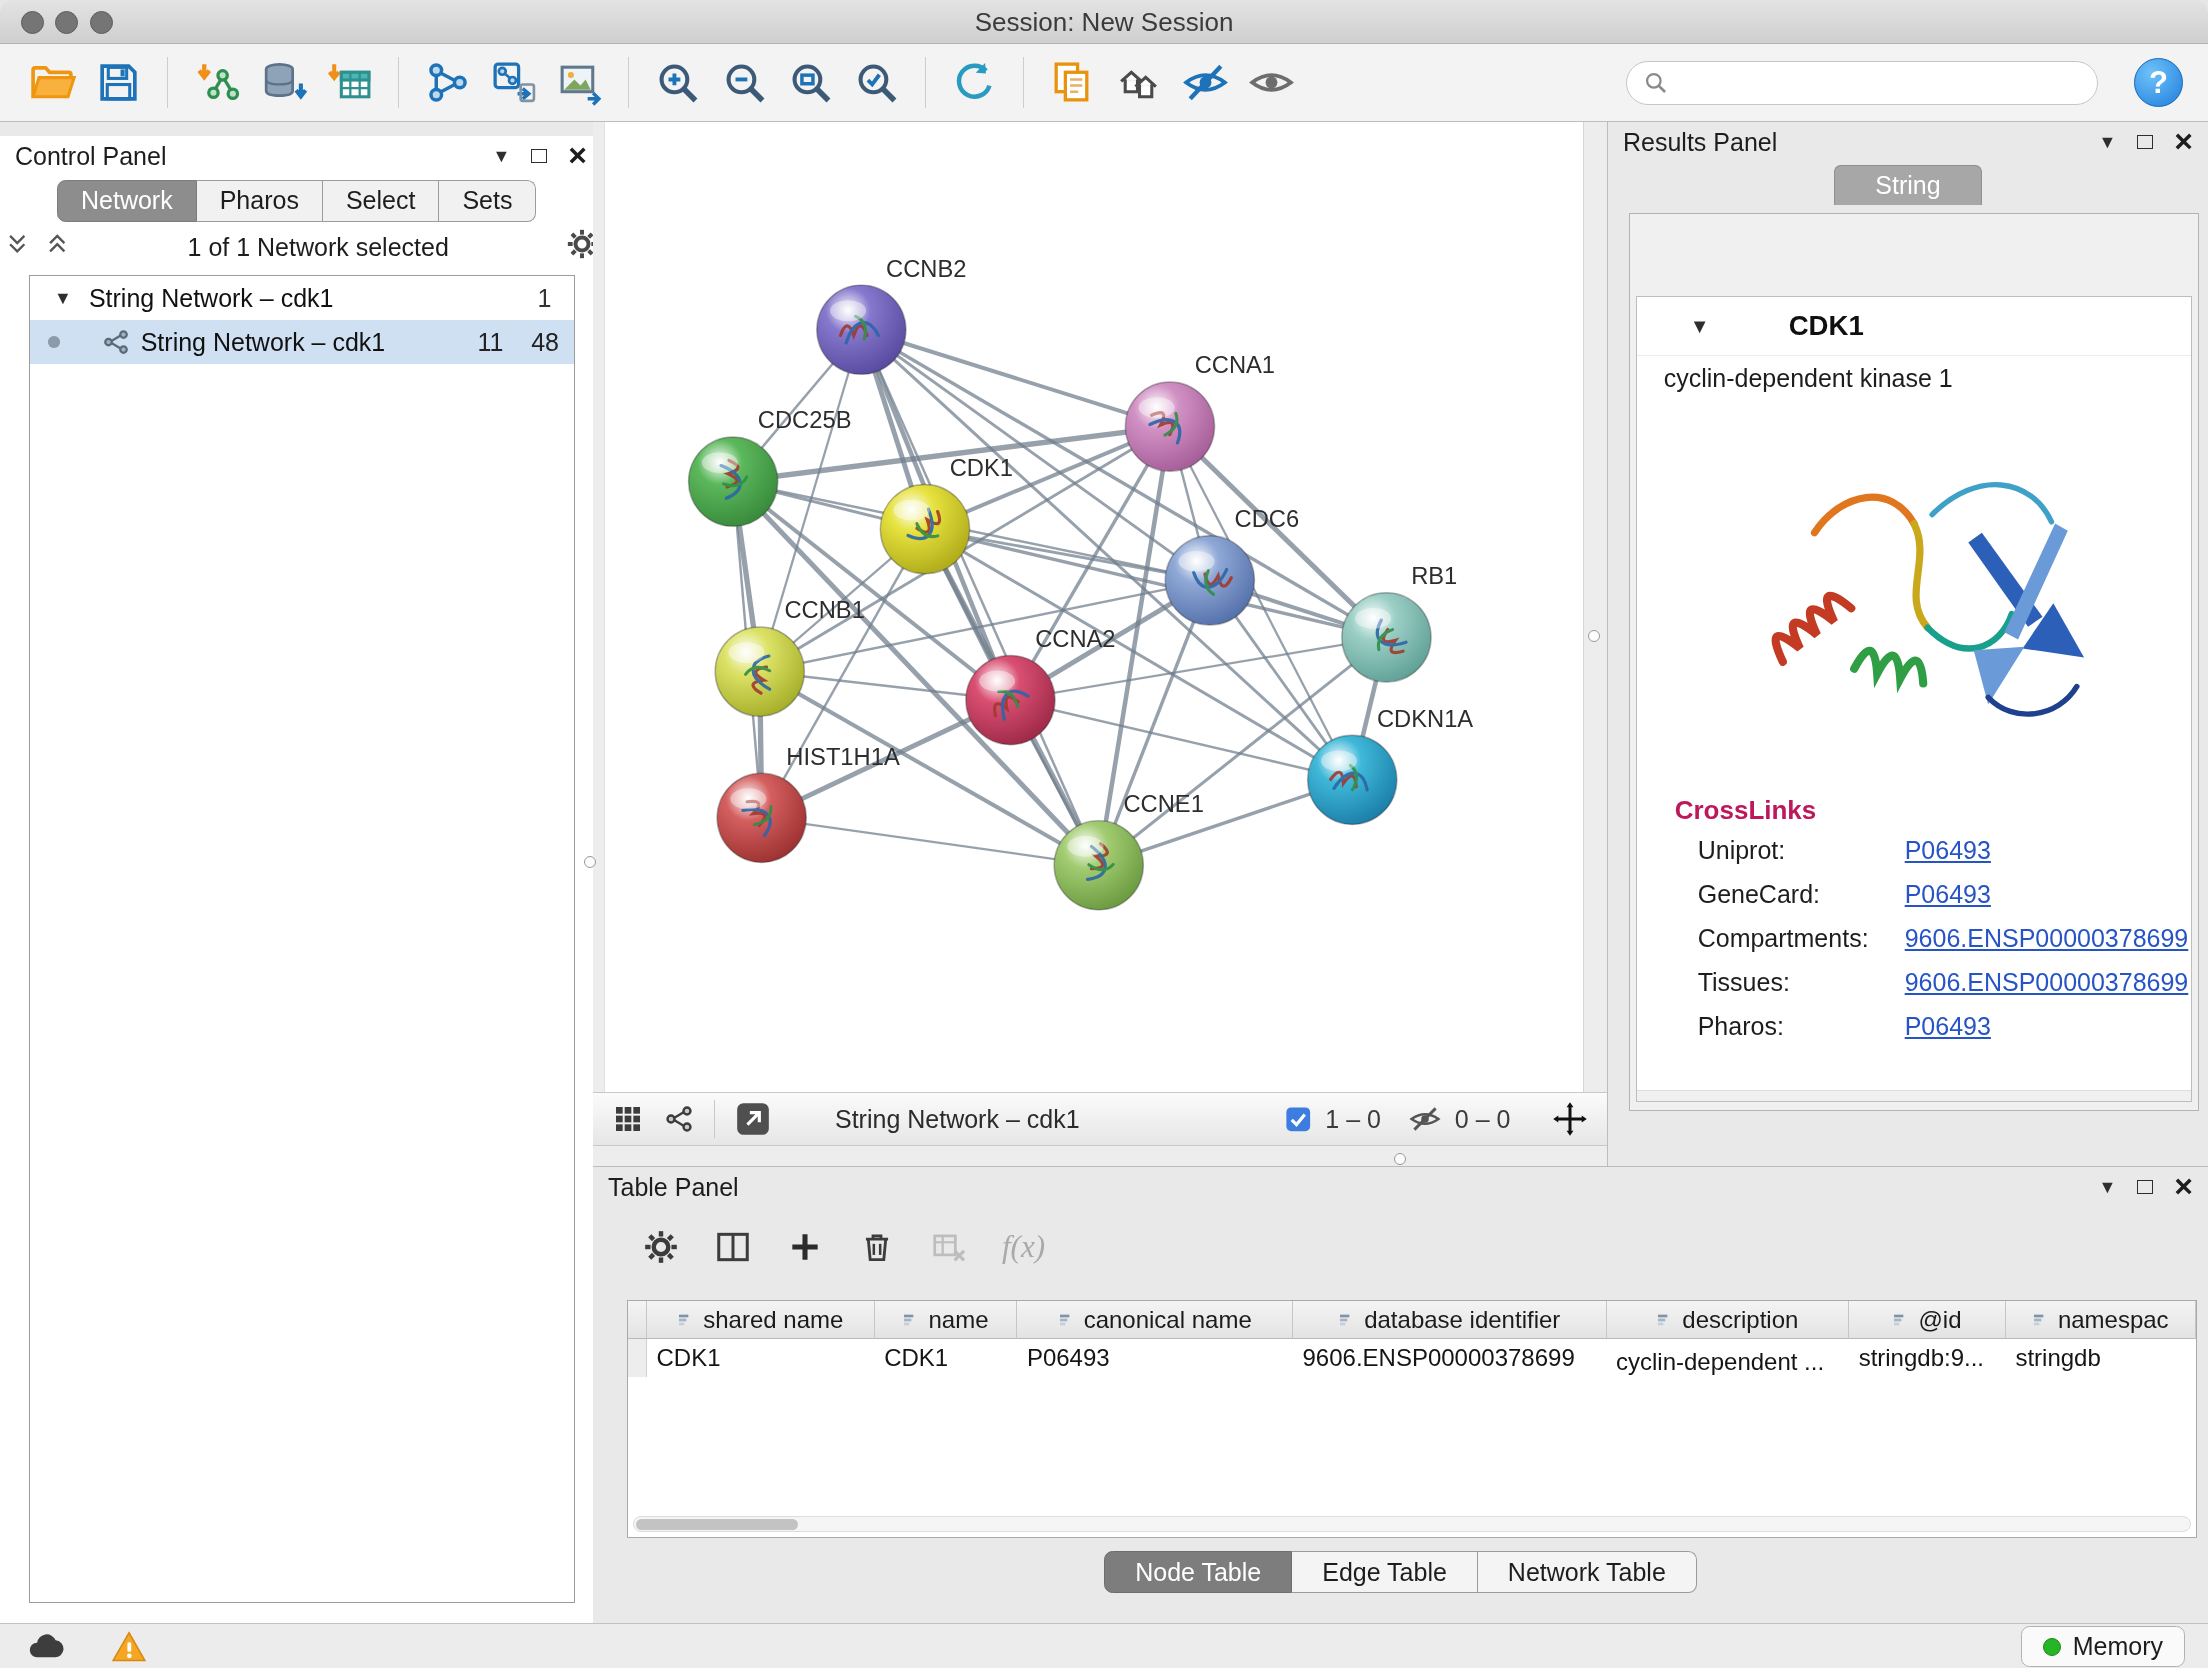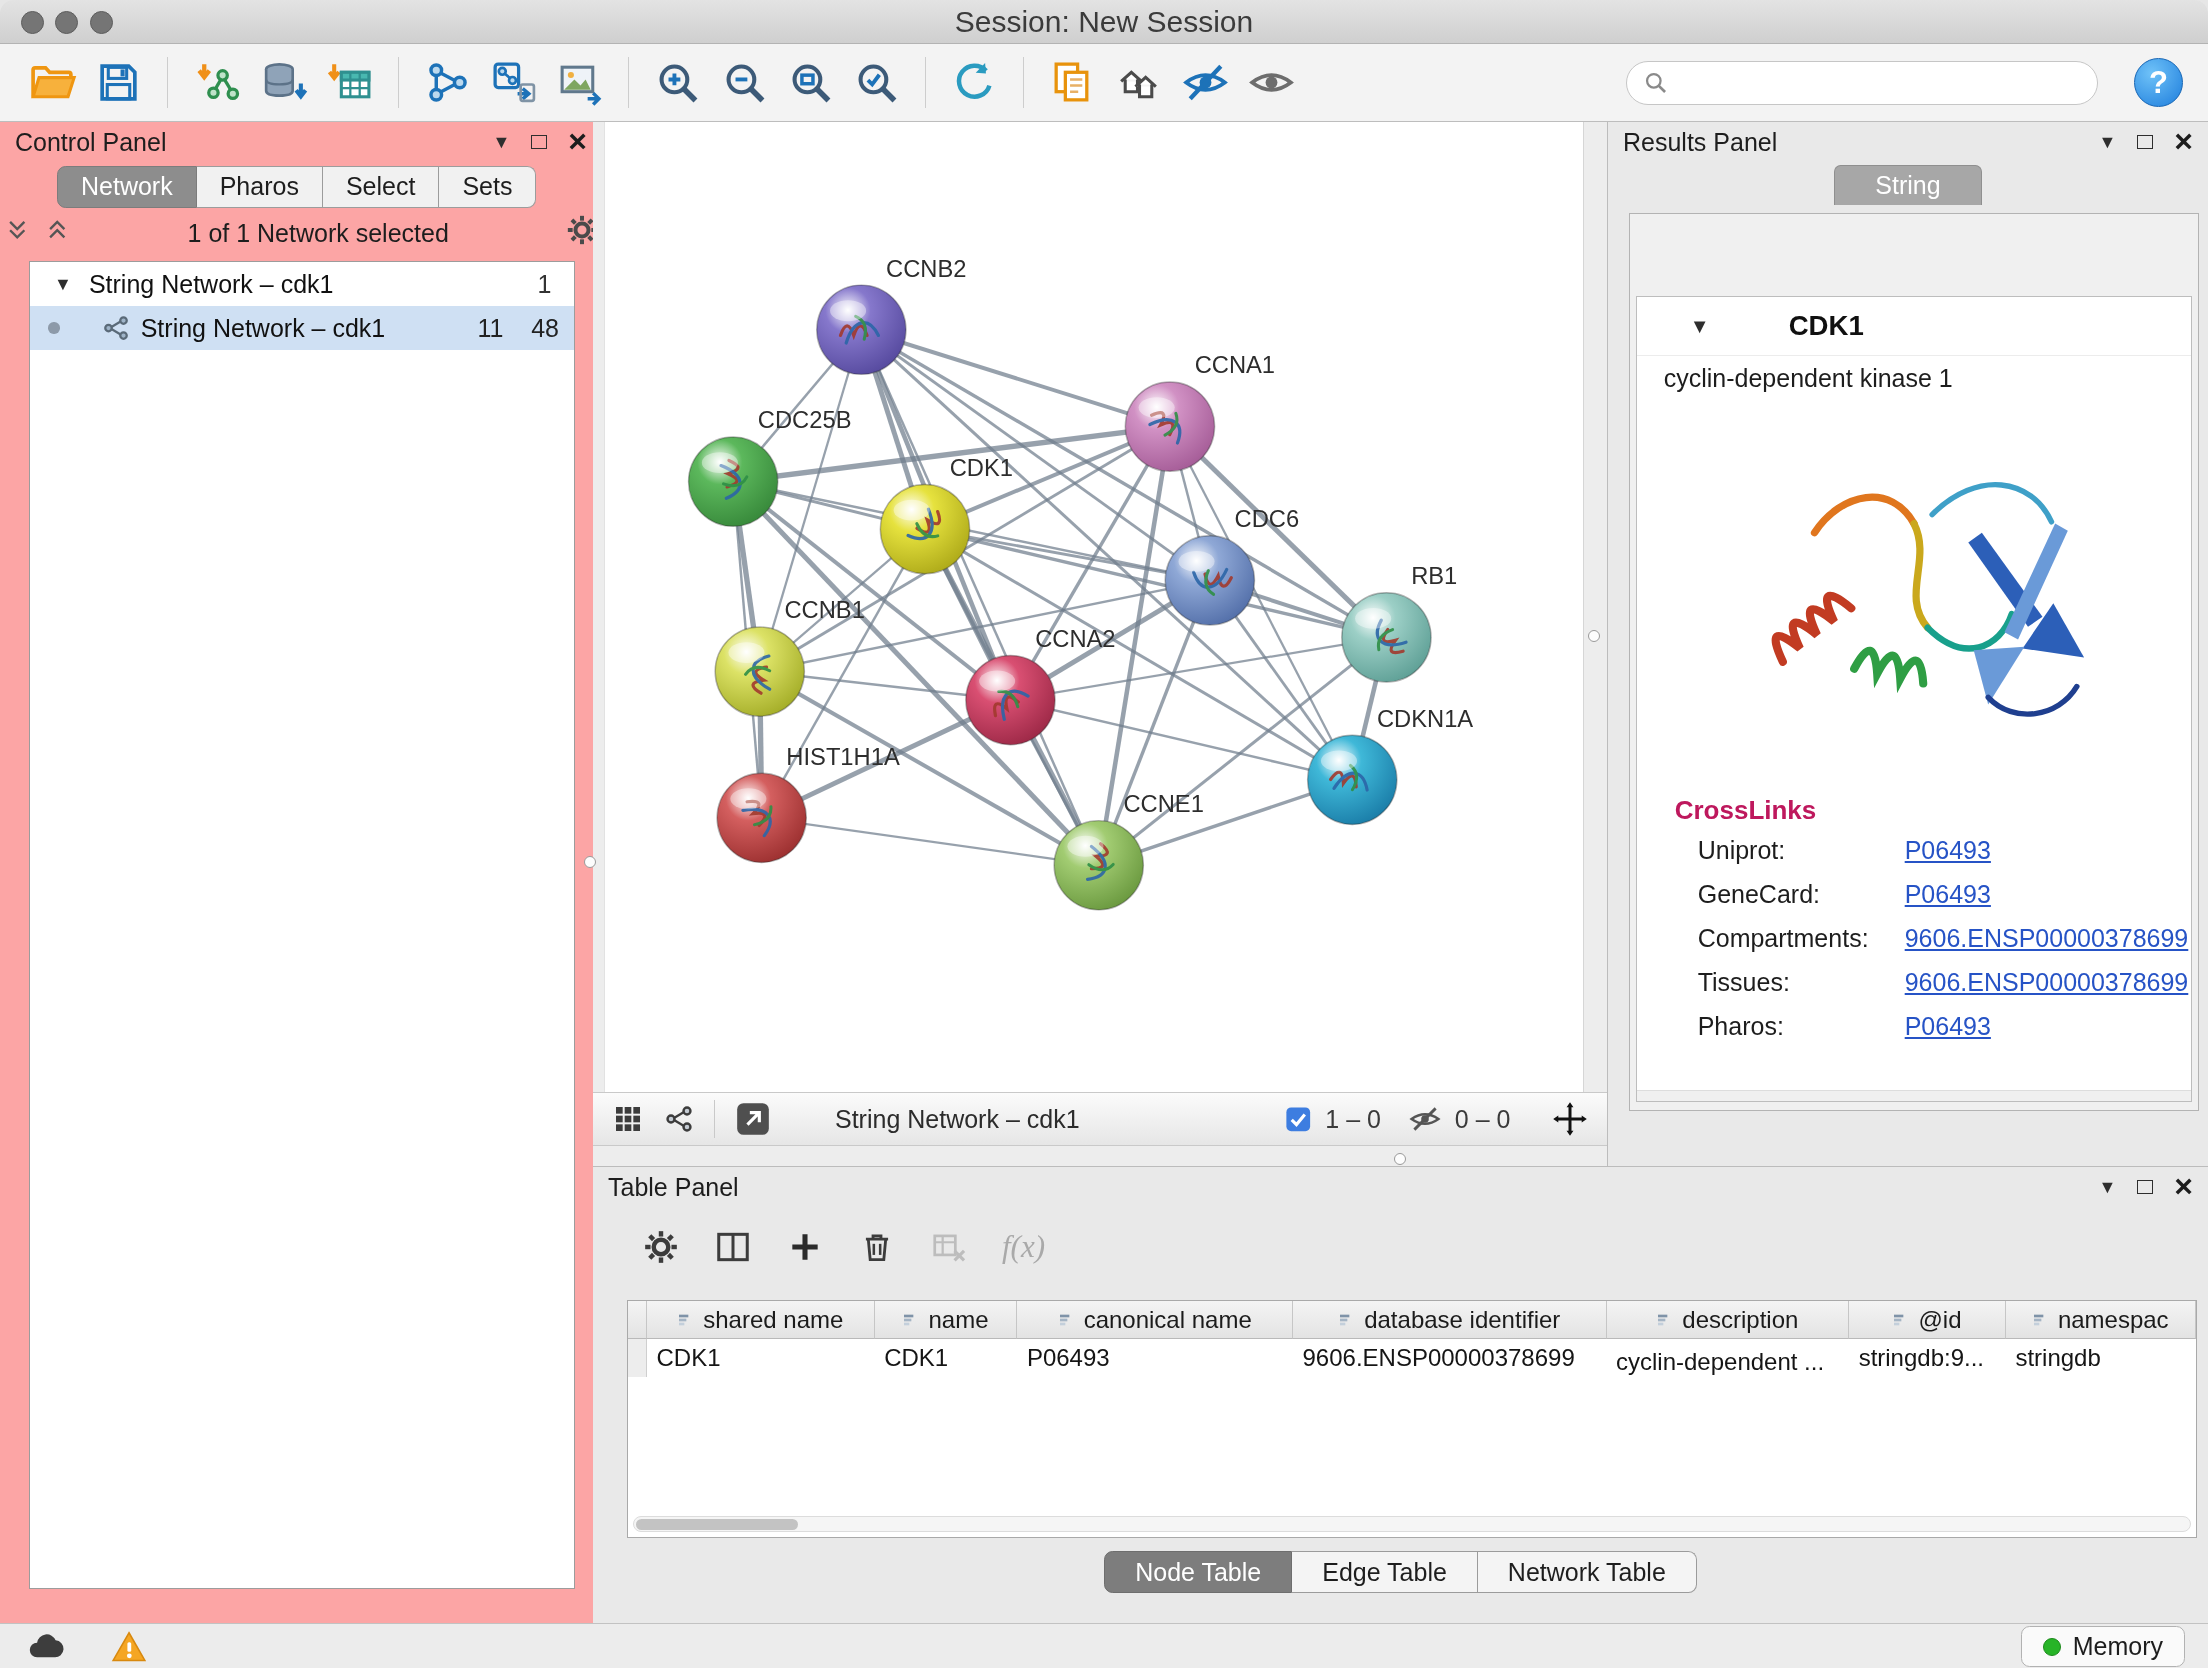--- a/index.html
+++ b/index.html
@@ -4,40 +4,40 @@
 <style>
   *{margin:0;padding:0;box-sizing:border-box}
   html,body{width:2208px;height:1668px;overflow:hidden}
   body{font-family:"Liberation Sans",sans-serif;background:#e6e6e6;color:#222}
   .app{position:absolute;inset:0;width:2208px;height:1668px;background:#e9e9e9;border-radius:13.3px 13.3px 0 0;overflow:hidden}
 
   
   .titlebar{position:absolute;left:0;top:0;right:0;height:44px;background:linear-gradient(#e3e3e3,#cfcfcf);border-bottom:1px solid #b3b3b3}
   .lights{position:absolute;left:21px;top:10.5px;display:flex;gap:11.4px}
   .light{width:23px;height:23px;border-radius:50%;background:#757575;border:1px solid #5d5d5d}
-  .title{line-height:44px;text-align:center;font-size:30px;color:#3b3b3b}
+  .title{line-height:44px;text-align:center;font-size:26px;color:#3b3b3b}
 
   
   .toolbar{position:absolute;top:44px;left:0;right:0;height:78px;background:#f3f3f3;border-bottom:1px solid #bdbdbd;display:flex;align-items:center;padding:0 25px;gap:11.4px}
   .tbtn{width:55px;height:55px;display:flex;align-items:center;justify-content:center;border-radius:7.6px;flex:0 0 auto}
   .tbtn svg{width:49px;height:49px}
   .tsep{width:1px;height:51px;background:#cdcdcd;margin:0 9.5px;flex:0 0 auto}
   .search{margin-left:auto;width:472px;height:44px;border:1px solid #c6c6c6;border-radius:22px;background:#fff;display:flex;align-items:center;padding:0 15px;gap:9.5px;flex:0 0 auto}
   .search input{border:none;outline:none;flex:1;font-size:24px;font-family:"Liberation Sans",sans-serif;background:transparent}
   .help{width:49px;height:49px;border-radius:50%;background:radial-gradient(circle at 35% 30%,#6fc2f8,#1d7ddc);color:#fff;font-weight:bold;font-size:31px;display:flex;align-items:center;justify-content:center;margin-left:25px;border:1px solid #1565b5;flex:0 0 auto}
 
   
   .panel-header{height:40px;display:flex;align-items:center;padding:0 15px;font-size:25px;color:#1d1d1d}
   .win-icons{margin-left:auto;display:flex;align-items:center;gap:21px}
   .tri{font-size:18px;color:#2e2e2e;line-height:1}
   .flt{width:16px;height:14.3px;border:1.9px solid #2e2e2e}
   .cls{font-size:32px;font-weight:bold;color:#1d1d1d;line-height:0.8}
 
   
-  .control-panel{position:absolute;left:0;top:122px;width:603px;height:1501px;background:#fca5a5;border-right:1px solid #b6b6b6}
+  .control-panel{position:absolute;left:0;top:136px;width:603px;height:1501px;background:#ffffff;border-right:1px solid #b6b6b6}
   .cp-tabs{display:flex;margin:3.8px 0 0 57px}
   .cp-tab{height:42px;border:1px solid #9c9c9c;border-left:none;background:#f1f1f1;font-size:25px;display:flex;align-items:center;justify-content:center;color:#1d1d1d;padding:0 23px}
   .cp-tab:first-child{border-left:1px solid #9c9c9c;border-radius:8.6px 0 0 8.6px}
   .cp-tab:last-child{border-radius:0 8.6px 8.6px 0}
   .cp-tab.selected{background:#8d8d8d;color:#fff;border-color:#7c7c7c}
   .cp-selrow{display:flex;align-items:center;height:51px;padding:0 3px;font-size:25px;color:#1d1d1d;gap:11.4px}
   .chev svg{width:28.5px;height:28.5px}
   .selsum{flex:1;text-align:center}
   .gearbtn svg{width:34px;height:34px}
   .cp-tree{position:absolute;left:28.5px;right:27px;top:139px;bottom:34px;background:#fff;border:1px solid #9c9c9c;overflow:hidden}

